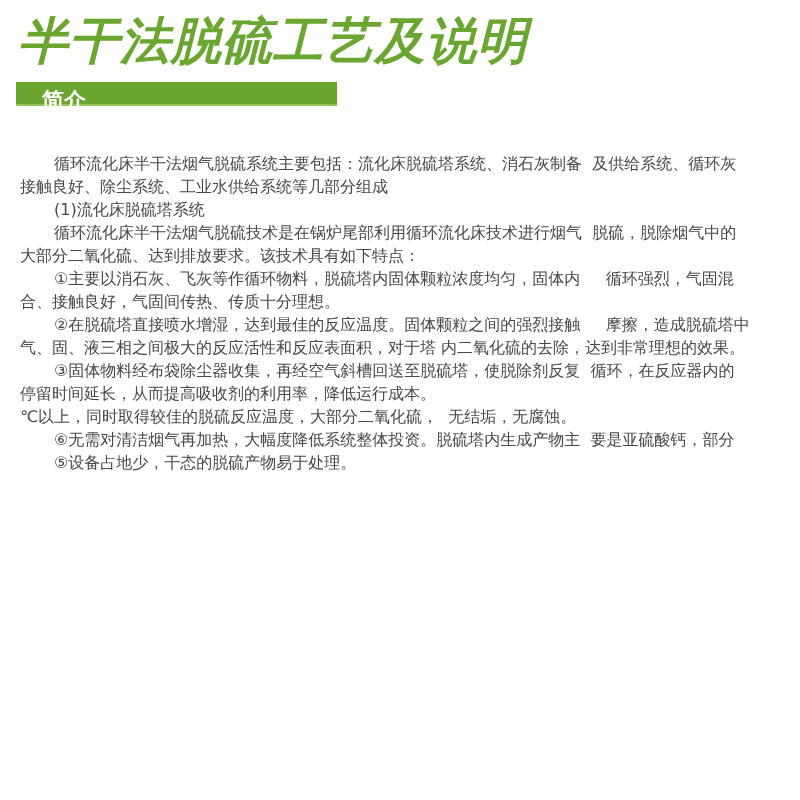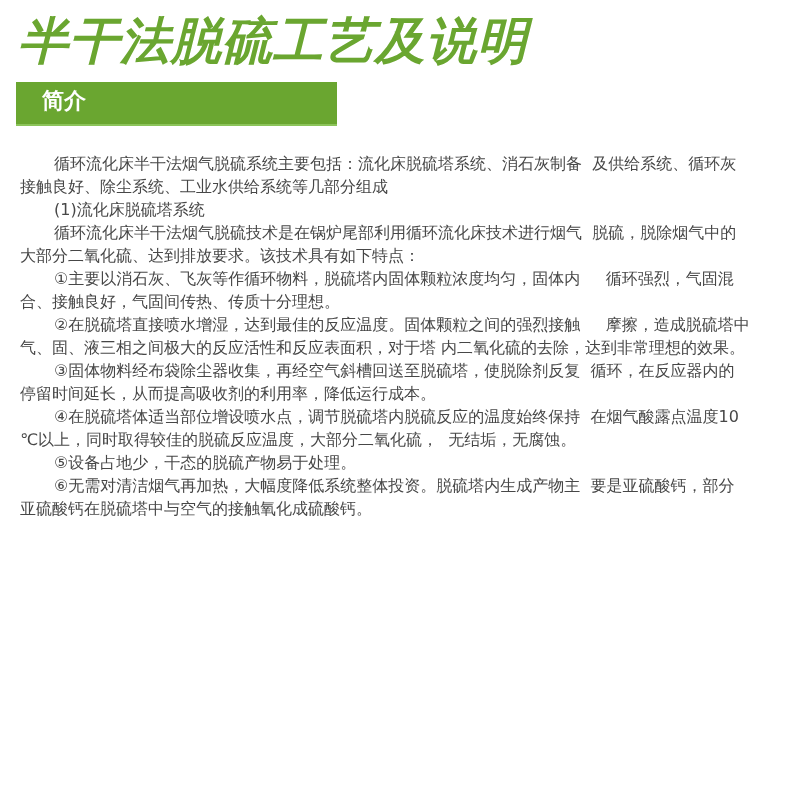--- a/index.html
+++ b/index.html
@@ -1,21 +1,21 @@
 <!DOCTYPE html>
 <html><head>
 <meta charset="utf-8">
 <style>
   html, body { margin:0; padding:0; background:#ffffff; }
   body { width:800px; height:800px; position:relative; overflow:hidden;
          font-family:"DejaVu Sans", "Liberation Sans", sans-serif; }
   .title { position:absolute; left:18px; top:12px; margin:0;
            font-size:50px; line-height:58px; font-weight:bold;
            color:#6aa630; letter-spacing:1px; white-space:nowrap;font-style:italic; }
-  .section-bar { position:absolute; left:16px; top:82px; width:321px; height:44px;
+  .section-bar { position:absolute; left:16px; top:82px; width:321px; height:24px;
                  background:#6aa630; border-bottom:2px solid #8cc45a; box-sizing:border-box; }
   .section-bar span { position:absolute; left:26px; top:4px; color:#ffffff;
                       font-size:22px; font-weight:bold; line-height:30px; }
   .body-text { position:absolute; left:20px; top:152px; width:750px; }
   .line { height:23px; line-height:23px; font-size:16px; color:#474747;
           white-space:pre; overflow:visible; }
   .line.indent { padding-left:34px; }
 </style>
 </head>
 <body>
@@ -31,18 +31,16 @@
   <div class="line">接触良好、除尘系统、工业水供给系统等几部分组成</div>
   <div class="line indent">(1)流化床脱硫塔系统</div>
   <div class="line indent">循环流化床半干法烟气脱硫技术是在锅炉尾部利用循环流化床技术进行烟气  脱硫，脱除烟气中的</div>
   <div class="line">大部分二氧化硫、达到排放要求。该技术具有如下特点：</div>
   <div class="line indent">①主要以消石灰、飞灰等作循环物料，脱硫塔内固体颗粒浓度均匀，固体内     循环强烈，气固混</div>
   <div class="line">合、接触良好，气固间传热、传质十分理想。</div>
   <div class="line indent">②在脱硫塔直接喷水增湿，达到最佳的反应温度。固体颗粒之间的强烈接触     摩擦，造成脱硫塔中</div>
   <div class="line">气、固、液三相之间极大的反应活性和反应表面积，对于塔 内二氧化硫的去除，达到非常理想的效果。</div>
   <div class="line indent">③固体物料经布袋除尘器收集，再经空气斜槽回送至脱硫塔，使脱除剂反复  循环，在反应器内的</div>
   <div class="line">停留时间延长，从而提高吸收剂的利用率，降低运行成本。</div>
-  <div class="line indent">④在脱硫塔体适当部位增设喷水点，调节脱硫塔内脱硫反应的温度始终保持  在烟气酸露点温度10</div>
   <div class="line">℃以上，同时取得较佳的脱硫反应温度，大部分二氧化硫，  无结垢，无腐蚀。</div>
+  <div class="line indent">⑥无需对清洁烟气再加热，大幅度降低系统整体投资。脱硫塔内生成产物主  要是亚硫酸钙，部分</div>
   <div class="line indent">⑤设备占地少，干态的脱硫产物易于处理。</div>
-  <div class="line indent">⑥无需对清洁烟气再加热，大幅度降低系统整体投资。脱硫塔内生成产物主  要是亚硫酸钙，部分</div>
-  <div class="line">亚硫酸钙在脱硫塔中与空气的接触氧化成硫酸钙。</div>
 </div>
 
 </body></html>

